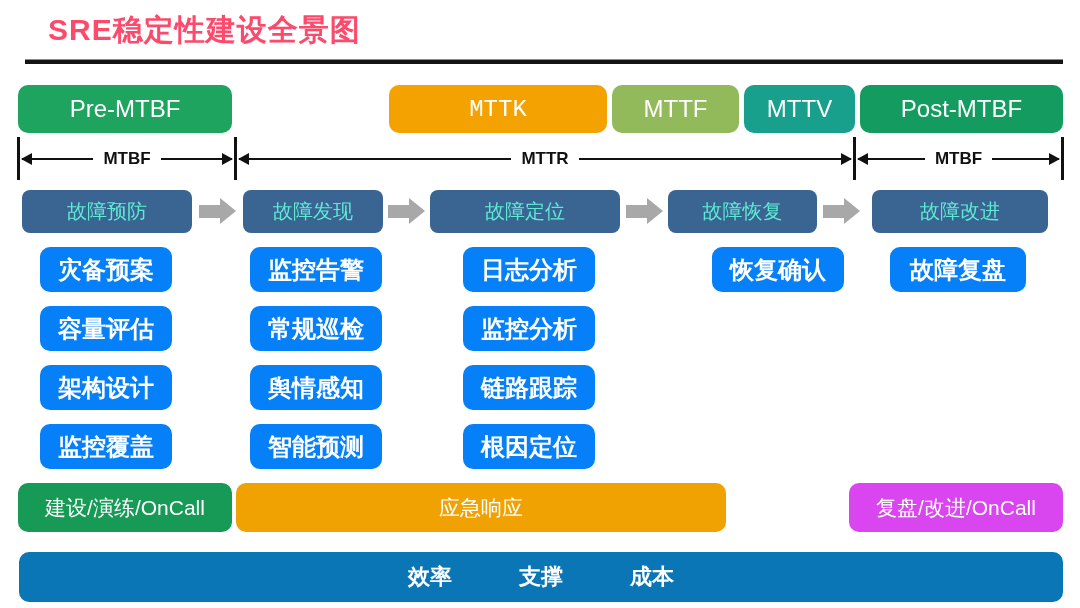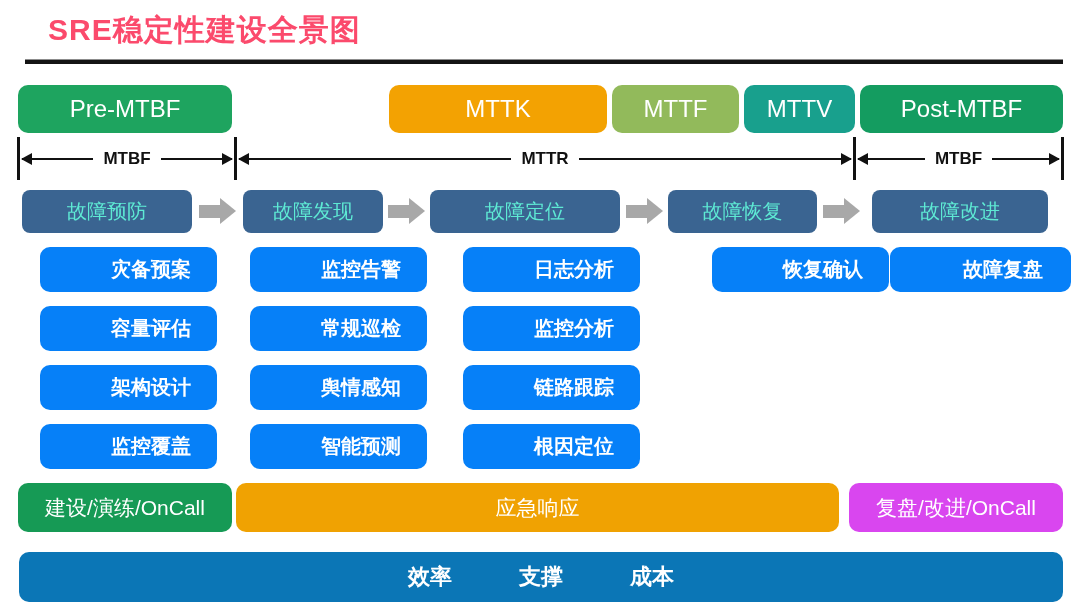--- a/index.html
+++ b/index.html
@@ -54,47 +54,47 @@
   .barrow .shaft{width:21px;height:13px;background:var(--arrow_gray,#a8a8a8);}
   .barrow .head{
     width:0;height:0;border-top:13px solid transparent;
     border-bottom:13px solid transparent;border-left:16px solid var(--arrow_gray,#a8a8a8);
   }
   .ba1{left:199px}.ba2{left:388px}.ba3{left:626px}.ba4{left:823px}
   
   .item{
     position:absolute;width:132px;height:45px;border-radius:10px;color:#fff;
     display:flex;align-items:center;justify-content:center;
-    font-size:20px;font-weight:bold;background:var(--item_blue,#0680f8);padding-left:45px;
+    font-size:24px;font-weight:bold;background:var(--item_blue,#0680f8);
   }
   .cx1{left:40px}.cx2{left:250px}.cx3{left:463px}.cx4{left:712px}.cx5{left:890px;width:136px}
   .ry1{top:247px}.ry2{top:306px}.ry3{top:365px}.ry4{top:424px}
   
   .ops{
     position:absolute;top:483px;height:49px;border-radius:10px;color:#fff;
     display:flex;align-items:center;justify-content:center;font-size:21px;
   }
-  .o1{left:18px;width:214px}.o2{left:236px;width:603px}.o3{left:849px;width:214px}
+  .o1{left:18px;width:214px}.o2{left:236px;width:490px}.o3{left:849px;width:214px}
   
   .bottombar{
     position:absolute;left:19px;top:552px;width:1044px;height:50px;border-radius:10px;
     display:flex;align-items:center;justify-content:center;gap:67px;
     color:#fff;font-size:22px;font-weight:bold;
   }
 </style>
 </head>
 <body>
 
 <div class="canvas">
 
   <div class="title">SRE稳定性建设全景图</div>
   <div class="divider"></div>
 
   <div class="phase p1" style="background-color: rgb(30, 164, 95);">Pre-MTBF</div>
-  <div class="phase p3" style="background-color: rgb(243, 162, 2);">MTTK</div>
+  <div class="phase p3" style="background-color: rgb(243, 162, 2); font-family: Liberation Mono, monospace;">MTTK</div>
   <div class="phase p4" style="background-color: rgb(146, 186, 91);">MTTF</div>
   <div class="phase p5" style="background-color: rgb(24, 160, 141);">MTTV</div>
   <div class="phase p6" style="background-color: rgb(20, 156, 96);">Post-MTBF</div>
 
   <div class="tick t1"></div>
   <div class="tick t2"></div>
   <div class="tick t3"></div>
   <div class="tick t4"></div>
 
   <div class="measure m1">

